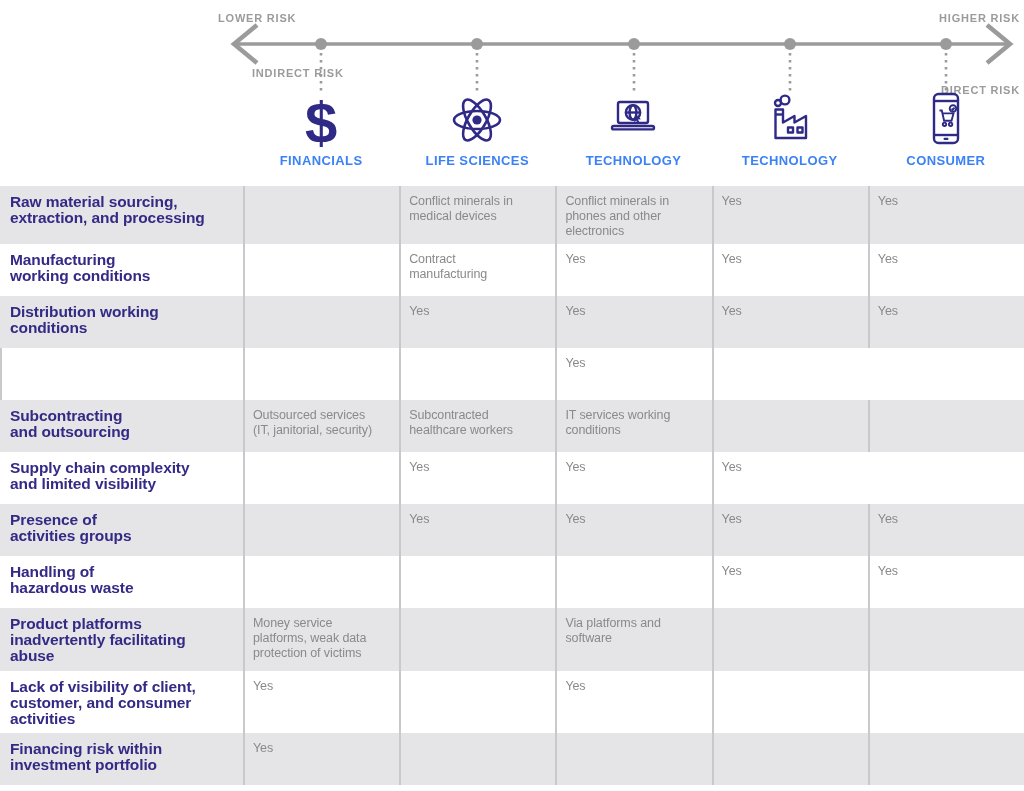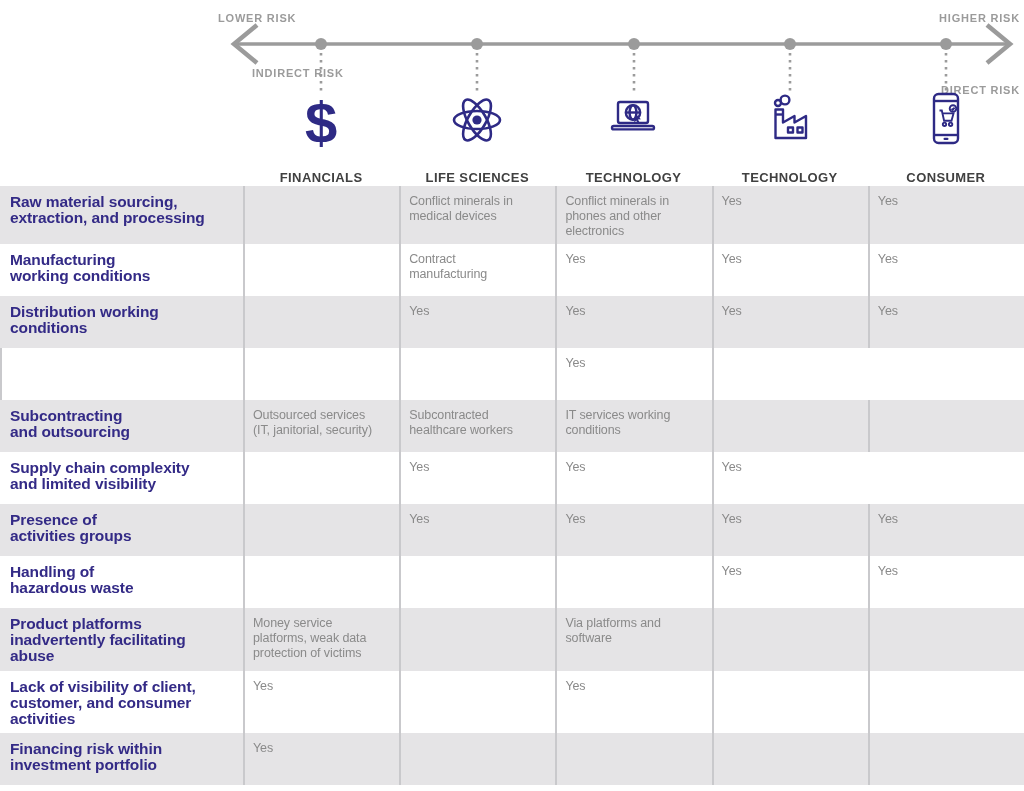--- a/index.html
+++ b/index.html
@@ -19,21 +19,21 @@
   .axis-label.higher   { right:4px;  top:12px; }
   .axis-label.direct   { right:4px;  top:68px;margin-top:16px; }
   
   .sector-header {
     position:absolute; top:86px; left:0; width:1024px;
     display:grid; grid-template-columns:243px repeat(5,1fr);
   }
   .sector { display:flex; flex-direction:column; align-items:center; }
   .icon-box { height:62px; display:flex; align-items:flex-end; justify-content:center; }
   .sector-label {
-    margin-top:22px; font-size:13px; font-weight:bold; color:#404040;
+    margin-top:5px; font-size:13px; font-weight:bold; color:#3b82f6;
     letter-spacing:0.4px; white-space:nowrap;
   }
   .dollar { font-size:58px; font-weight:bold; color:#2e2a85; line-height:0.88; }
   
   .risk-table { position:absolute; top:186px; left:0; width:1024px; }
   .t-row { display:grid; grid-template-columns:243px repeat(5,1fr); }
   .t-row:nth-child(odd) { background:#e5e4e6; }
   .t-label {
     box-sizing:border-box; padding:8px 16px 6px 10px;
     font-size:15.5px; font-weight:bold; color:#332a86;

